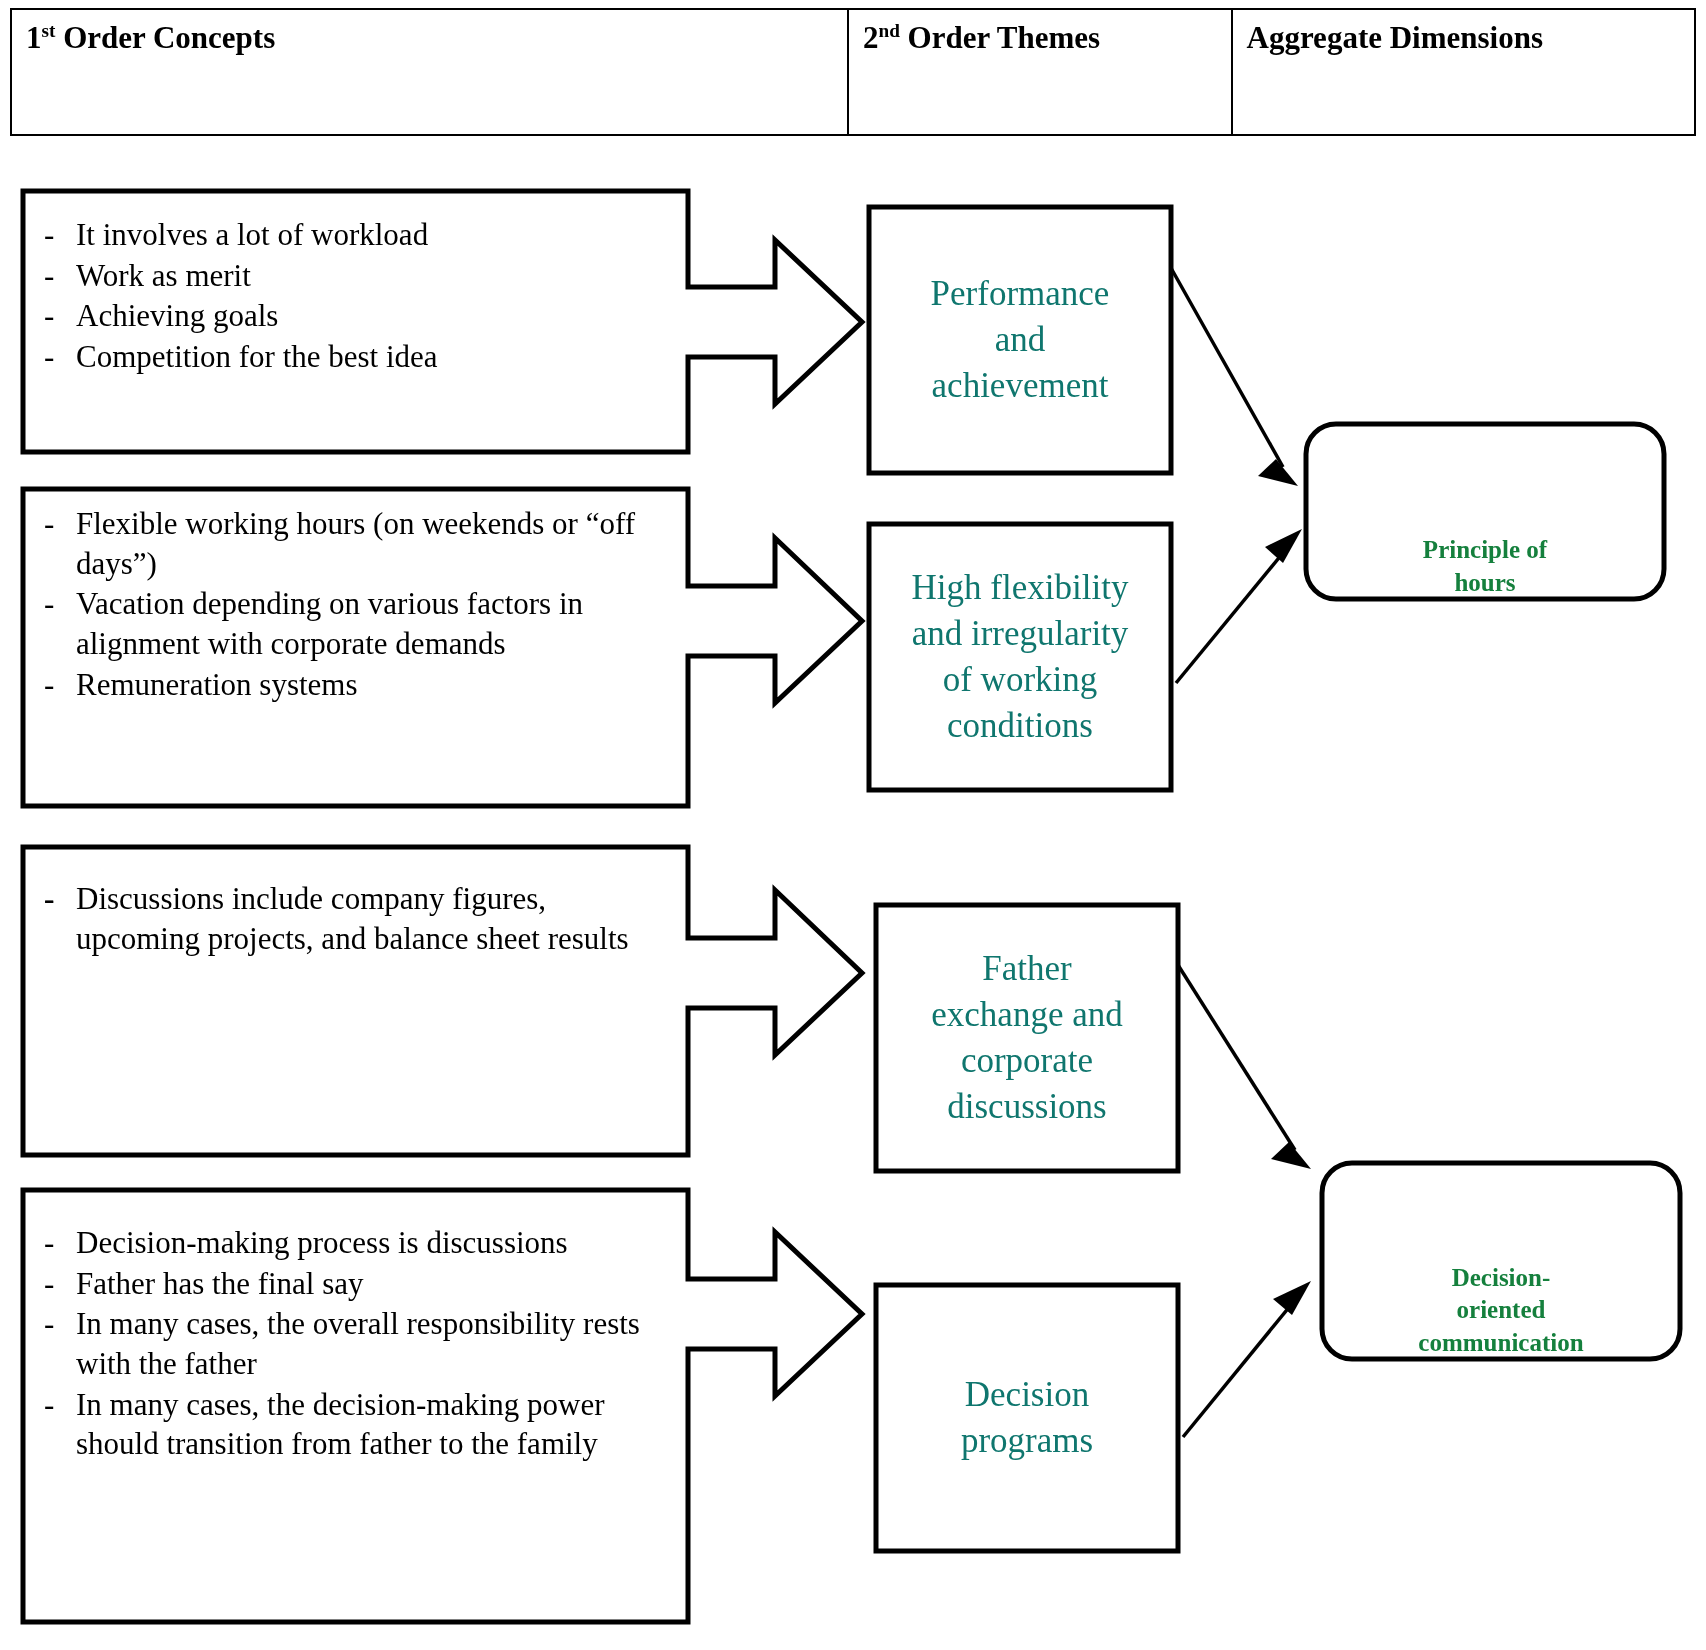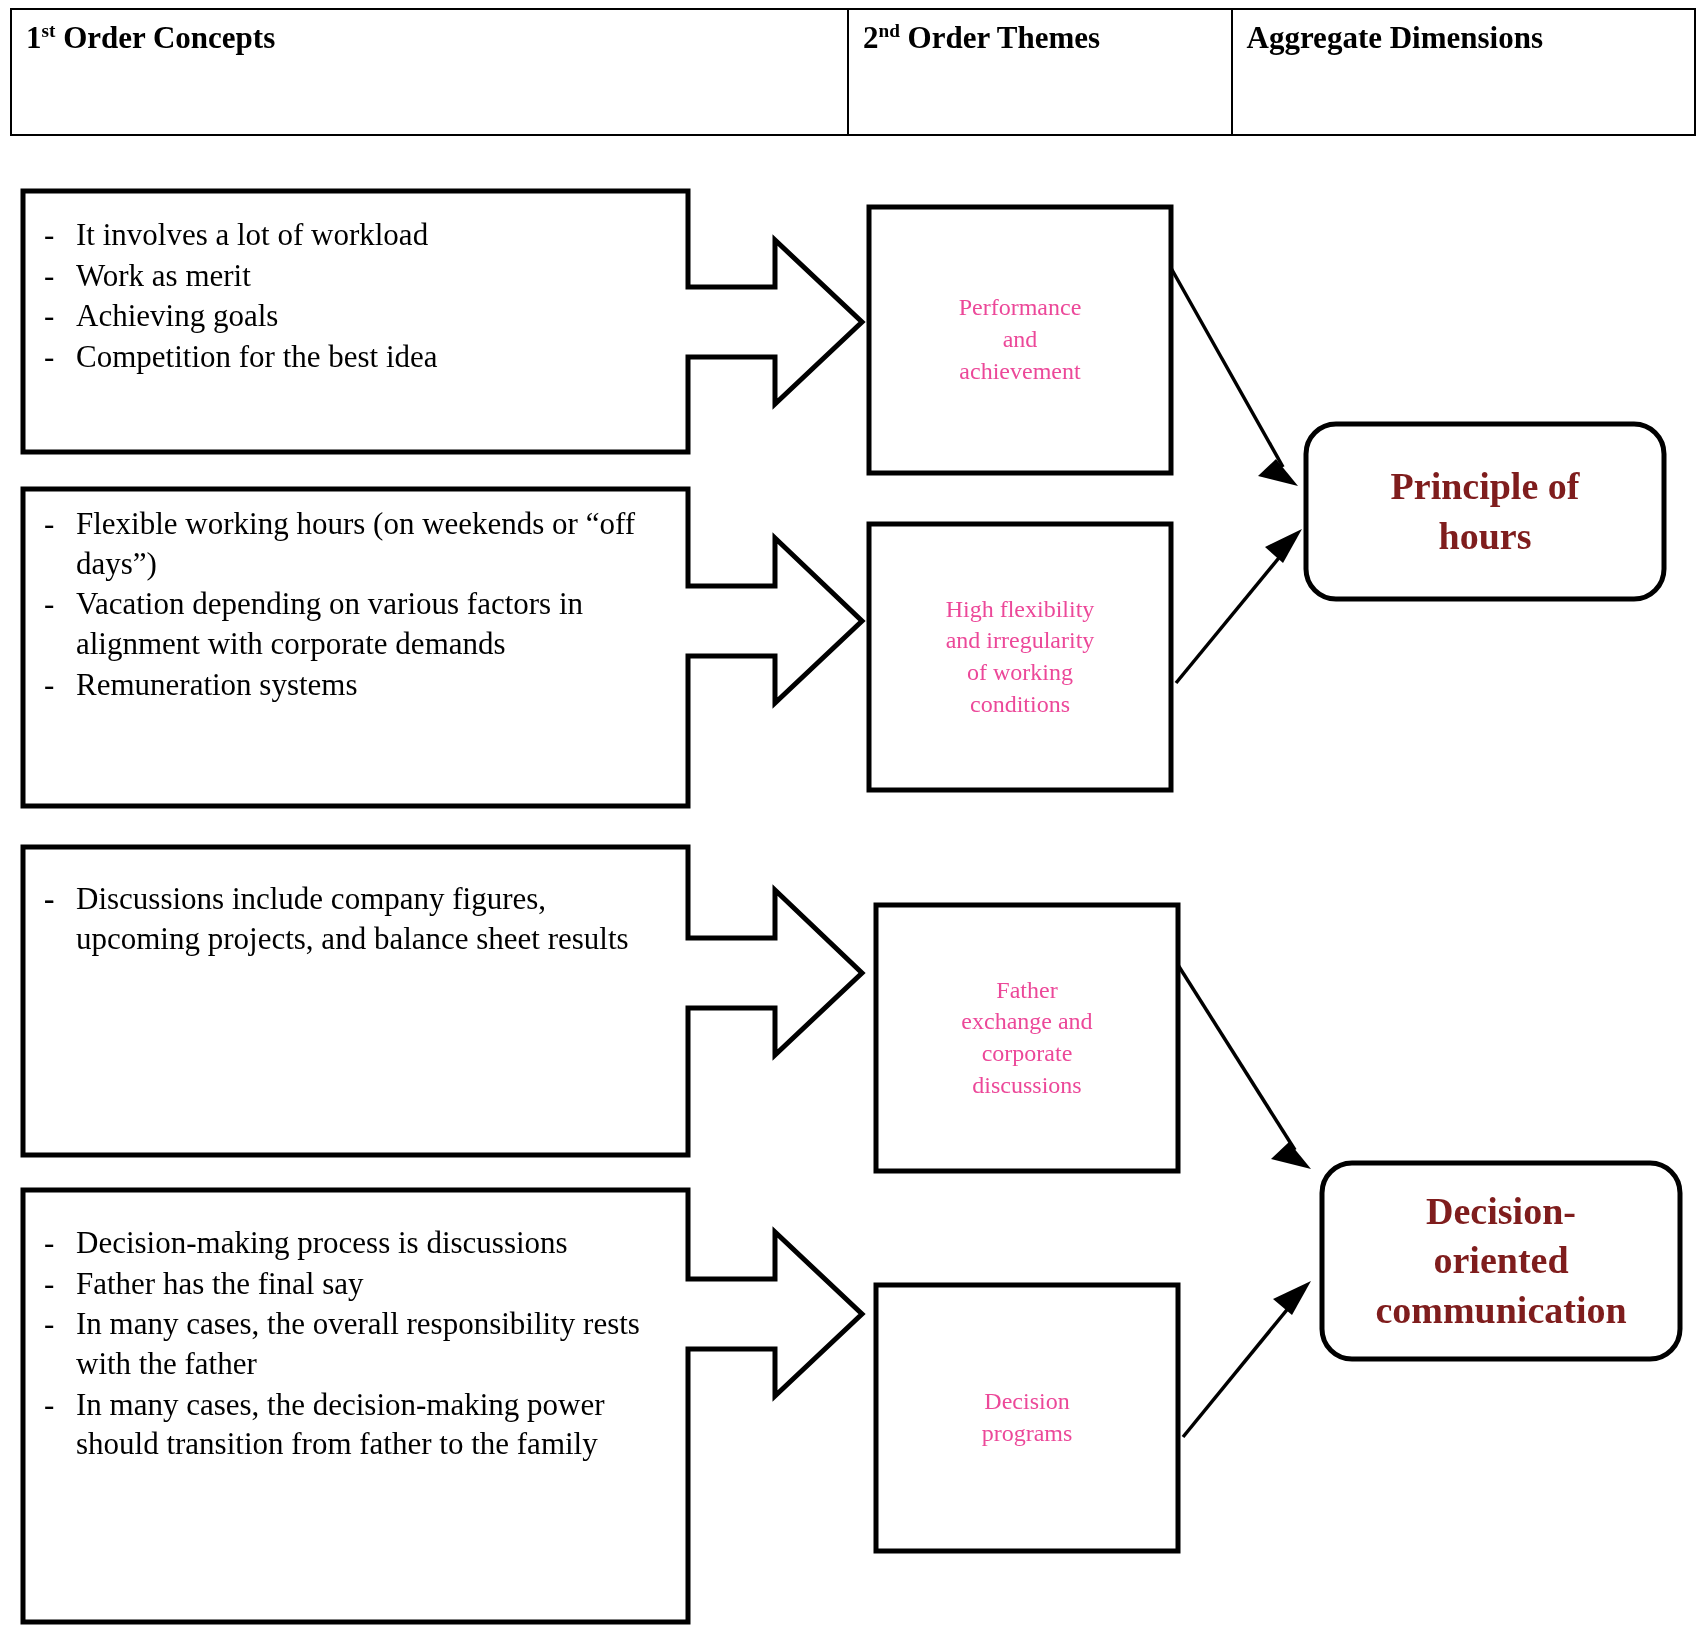--- a/index.html
+++ b/index.html
@@ -87,38 +87,38 @@
     margin: 0 0 1px 0;
   }
   .concept-text li .dash {
     position: absolute;
     left: 2px;
     top: 0;
   }
 
   .theme-text {
     position: absolute;
-    color: #ec4899;
-    font-size: 24px;
+    color: #0f766e;
+    font-size: 35px;
     line-height: 1.32;
     text-align: center;
     display: flex;
     align-items: center;
     justify-content: center;
   }
 
   .dim-text {
     position: absolute;
-    color: #7f1d1d;
-    font-size: 38px;
+    color: #15803d;
+    font-size: 25px;
     font-weight: bold;
     line-height: 1.30;
     text-align: center;
     display: flex;
-    align-items: center;
+    align-items: flex-end;
     justify-content: center;
   }
 </style>
 </head>
 <body>
 
 <div id="page">
 
   <div class="header-table">
     <div class="header-cell c1">

